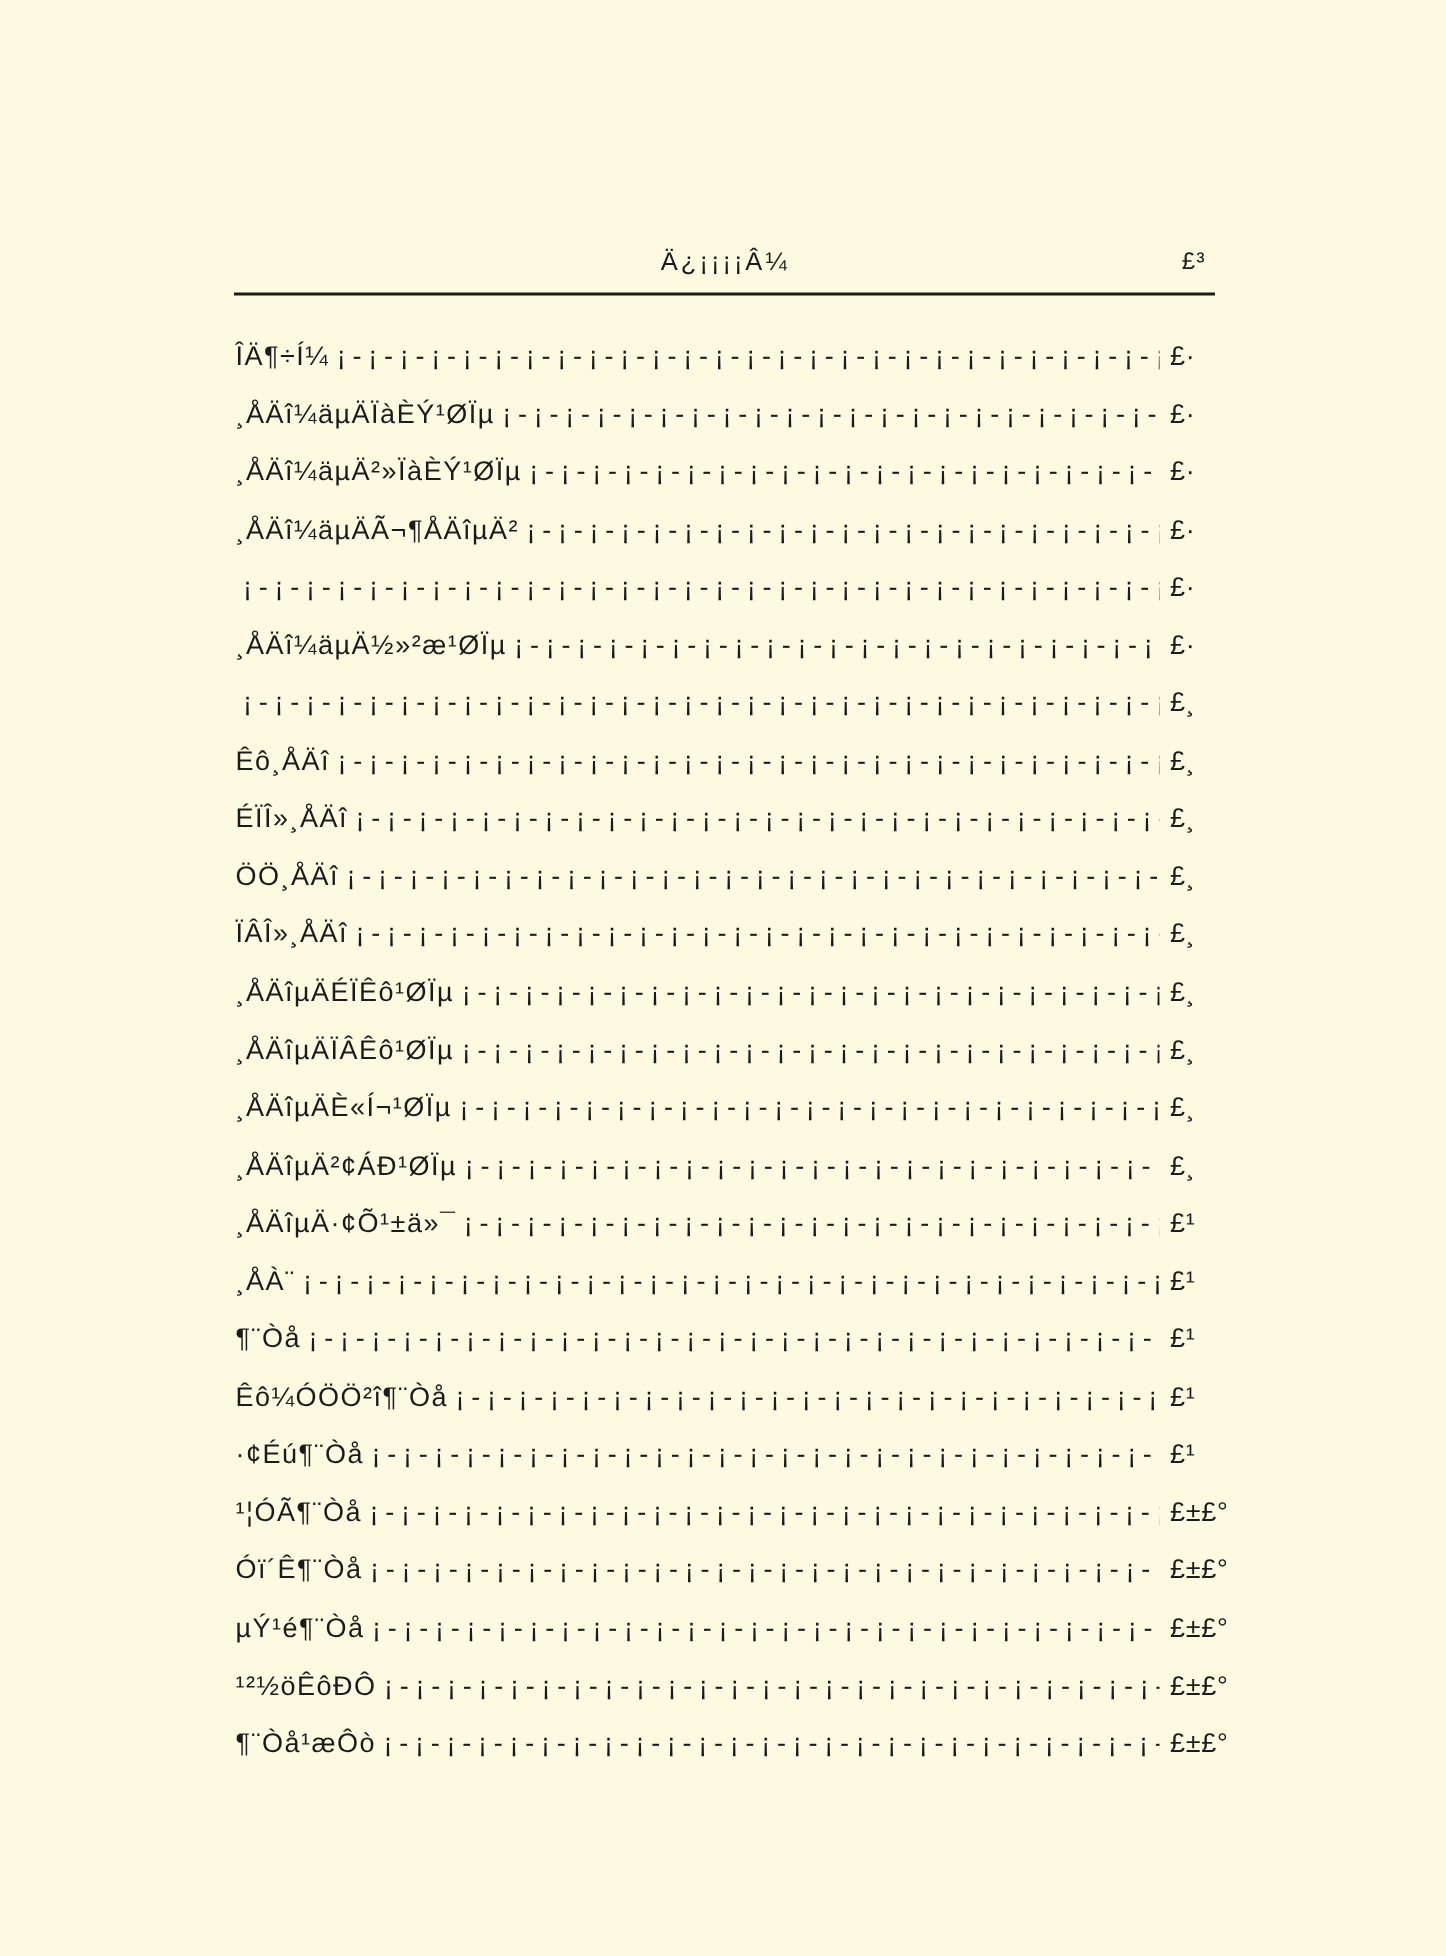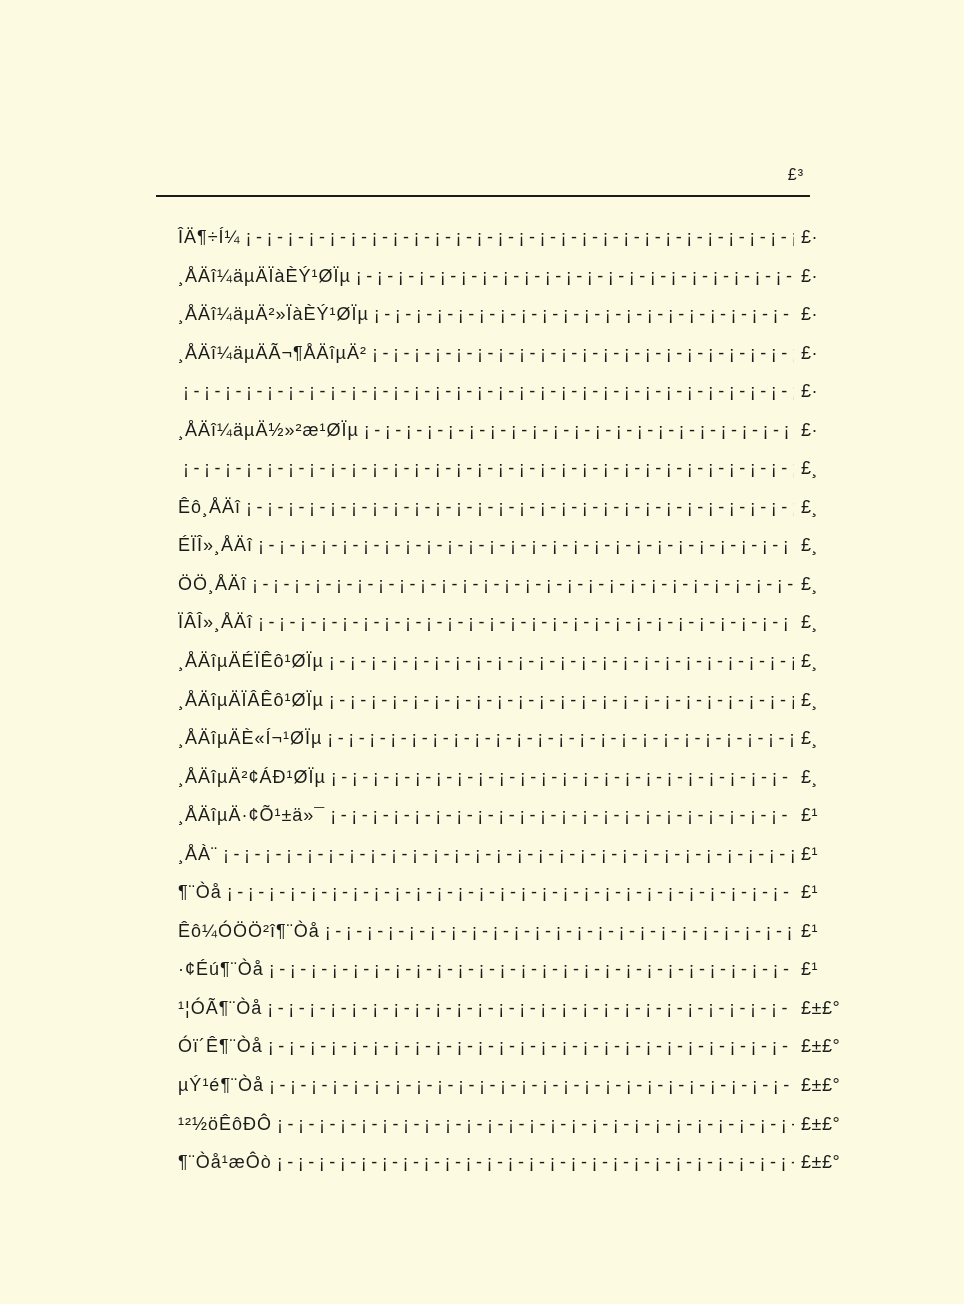--- a/index.html
+++ b/index.html
@@ -47,21 +47,20 @@
     top: 195px;
     width: 654px;
     height: 0;
     border-top: 2px solid #1b1b1b;
   }
   .toc {
     position: absolute;
     left: 157px;
     top: 218px;
     width: 667px;
-    margin-left: 21px;
   }
   .row {
     display: flex;
     align-items: baseline;
     height: 38.55px;
     line-height: 38.55px;
     font-size: 18px;
   }
   .row .title {
     flex: 0 0 auto;
@@ -82,20 +81,21 @@
     white-space: pre;
     letter-spacing: 0.5px;
   }
 </style>
 </head>
 <body style="background: rgb(252, 251, 225); color: rgb(27, 27, 27);">
 
 <div class="page">
 
   <div class="header">
+    <span class="header-title">Ä¿¡¡¡¡Â¼</span>
     <span class="header-pagenum">£³</span>
   </div>
 
   <div class="rule"></div>
 
   <div class="toc" id="toc-list">
   <div class="row">
     <span class="title">ÎÄ¶÷Í¼</span>
     <span class="leader" aria-hidden="true">¡-¡-¡-¡-¡-¡-¡-¡-¡-¡-¡-¡-¡-¡-¡-¡-¡-¡-¡-¡-¡-¡-¡-¡-¡-¡-¡-¡-¡-¡-¡-¡-¡-¡-¡-¡-¡-¡-¡-¡-¡-¡-¡-¡-</span>
     <span class="num">£·</span>

